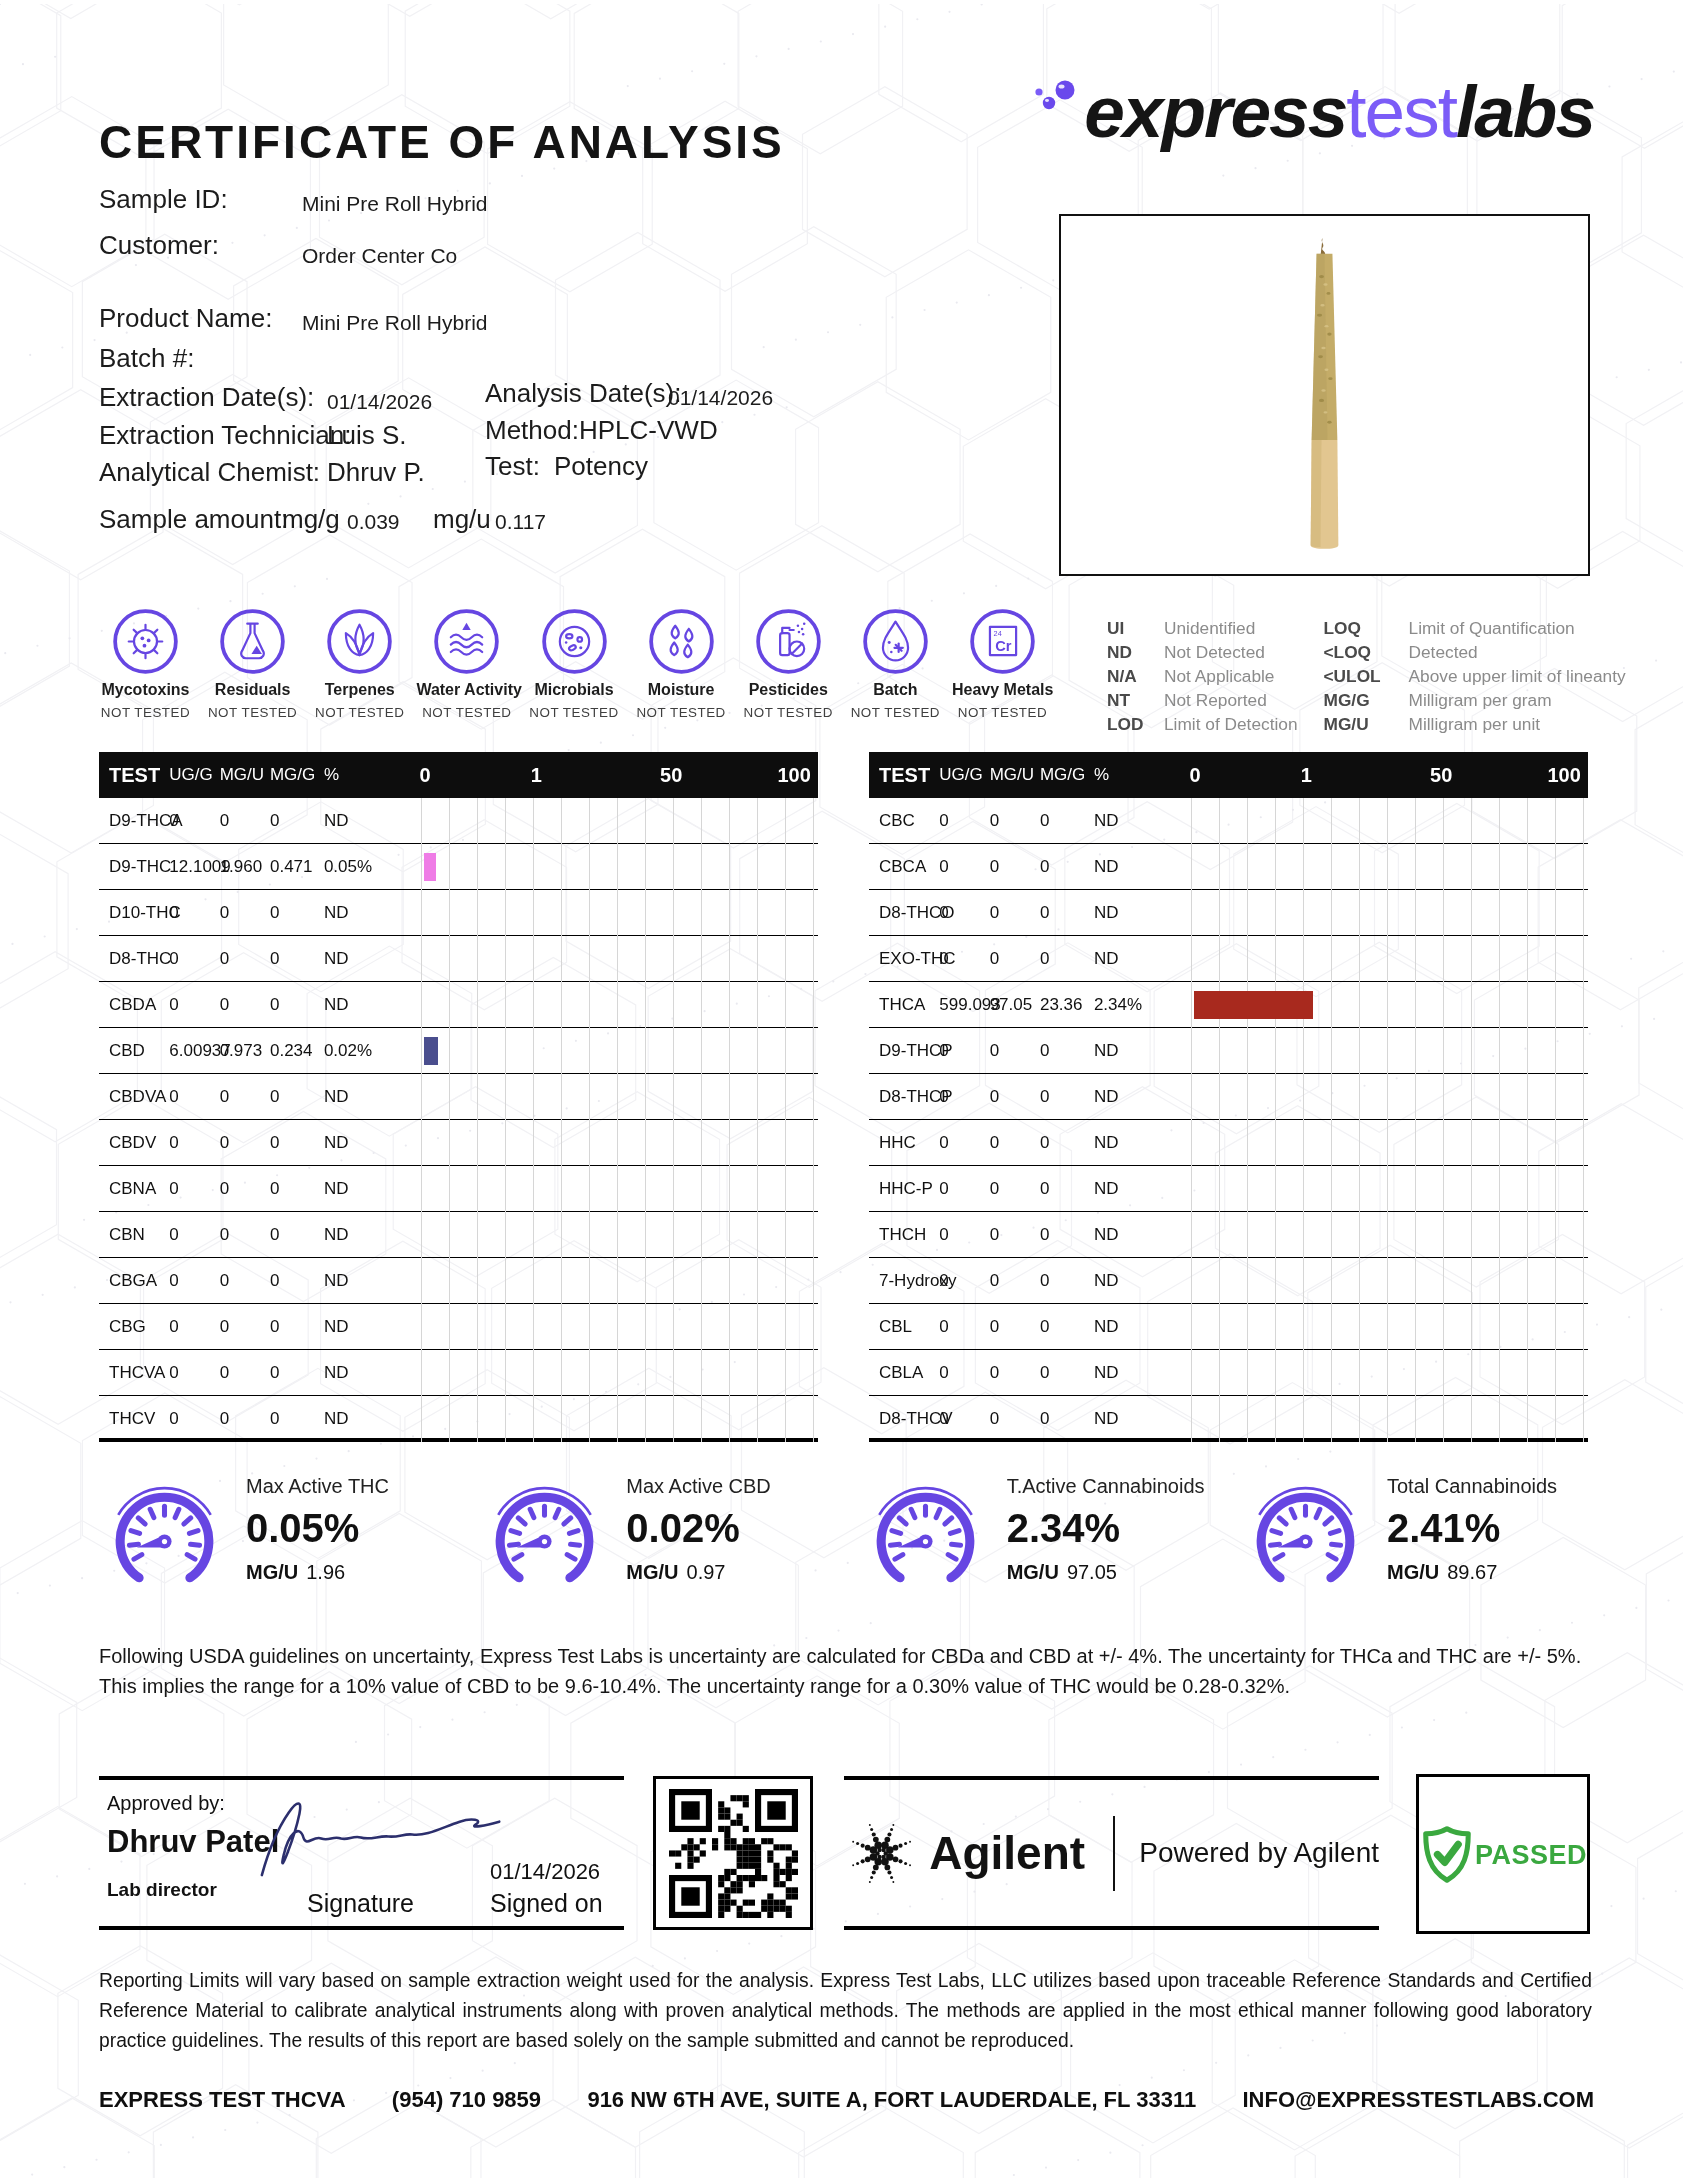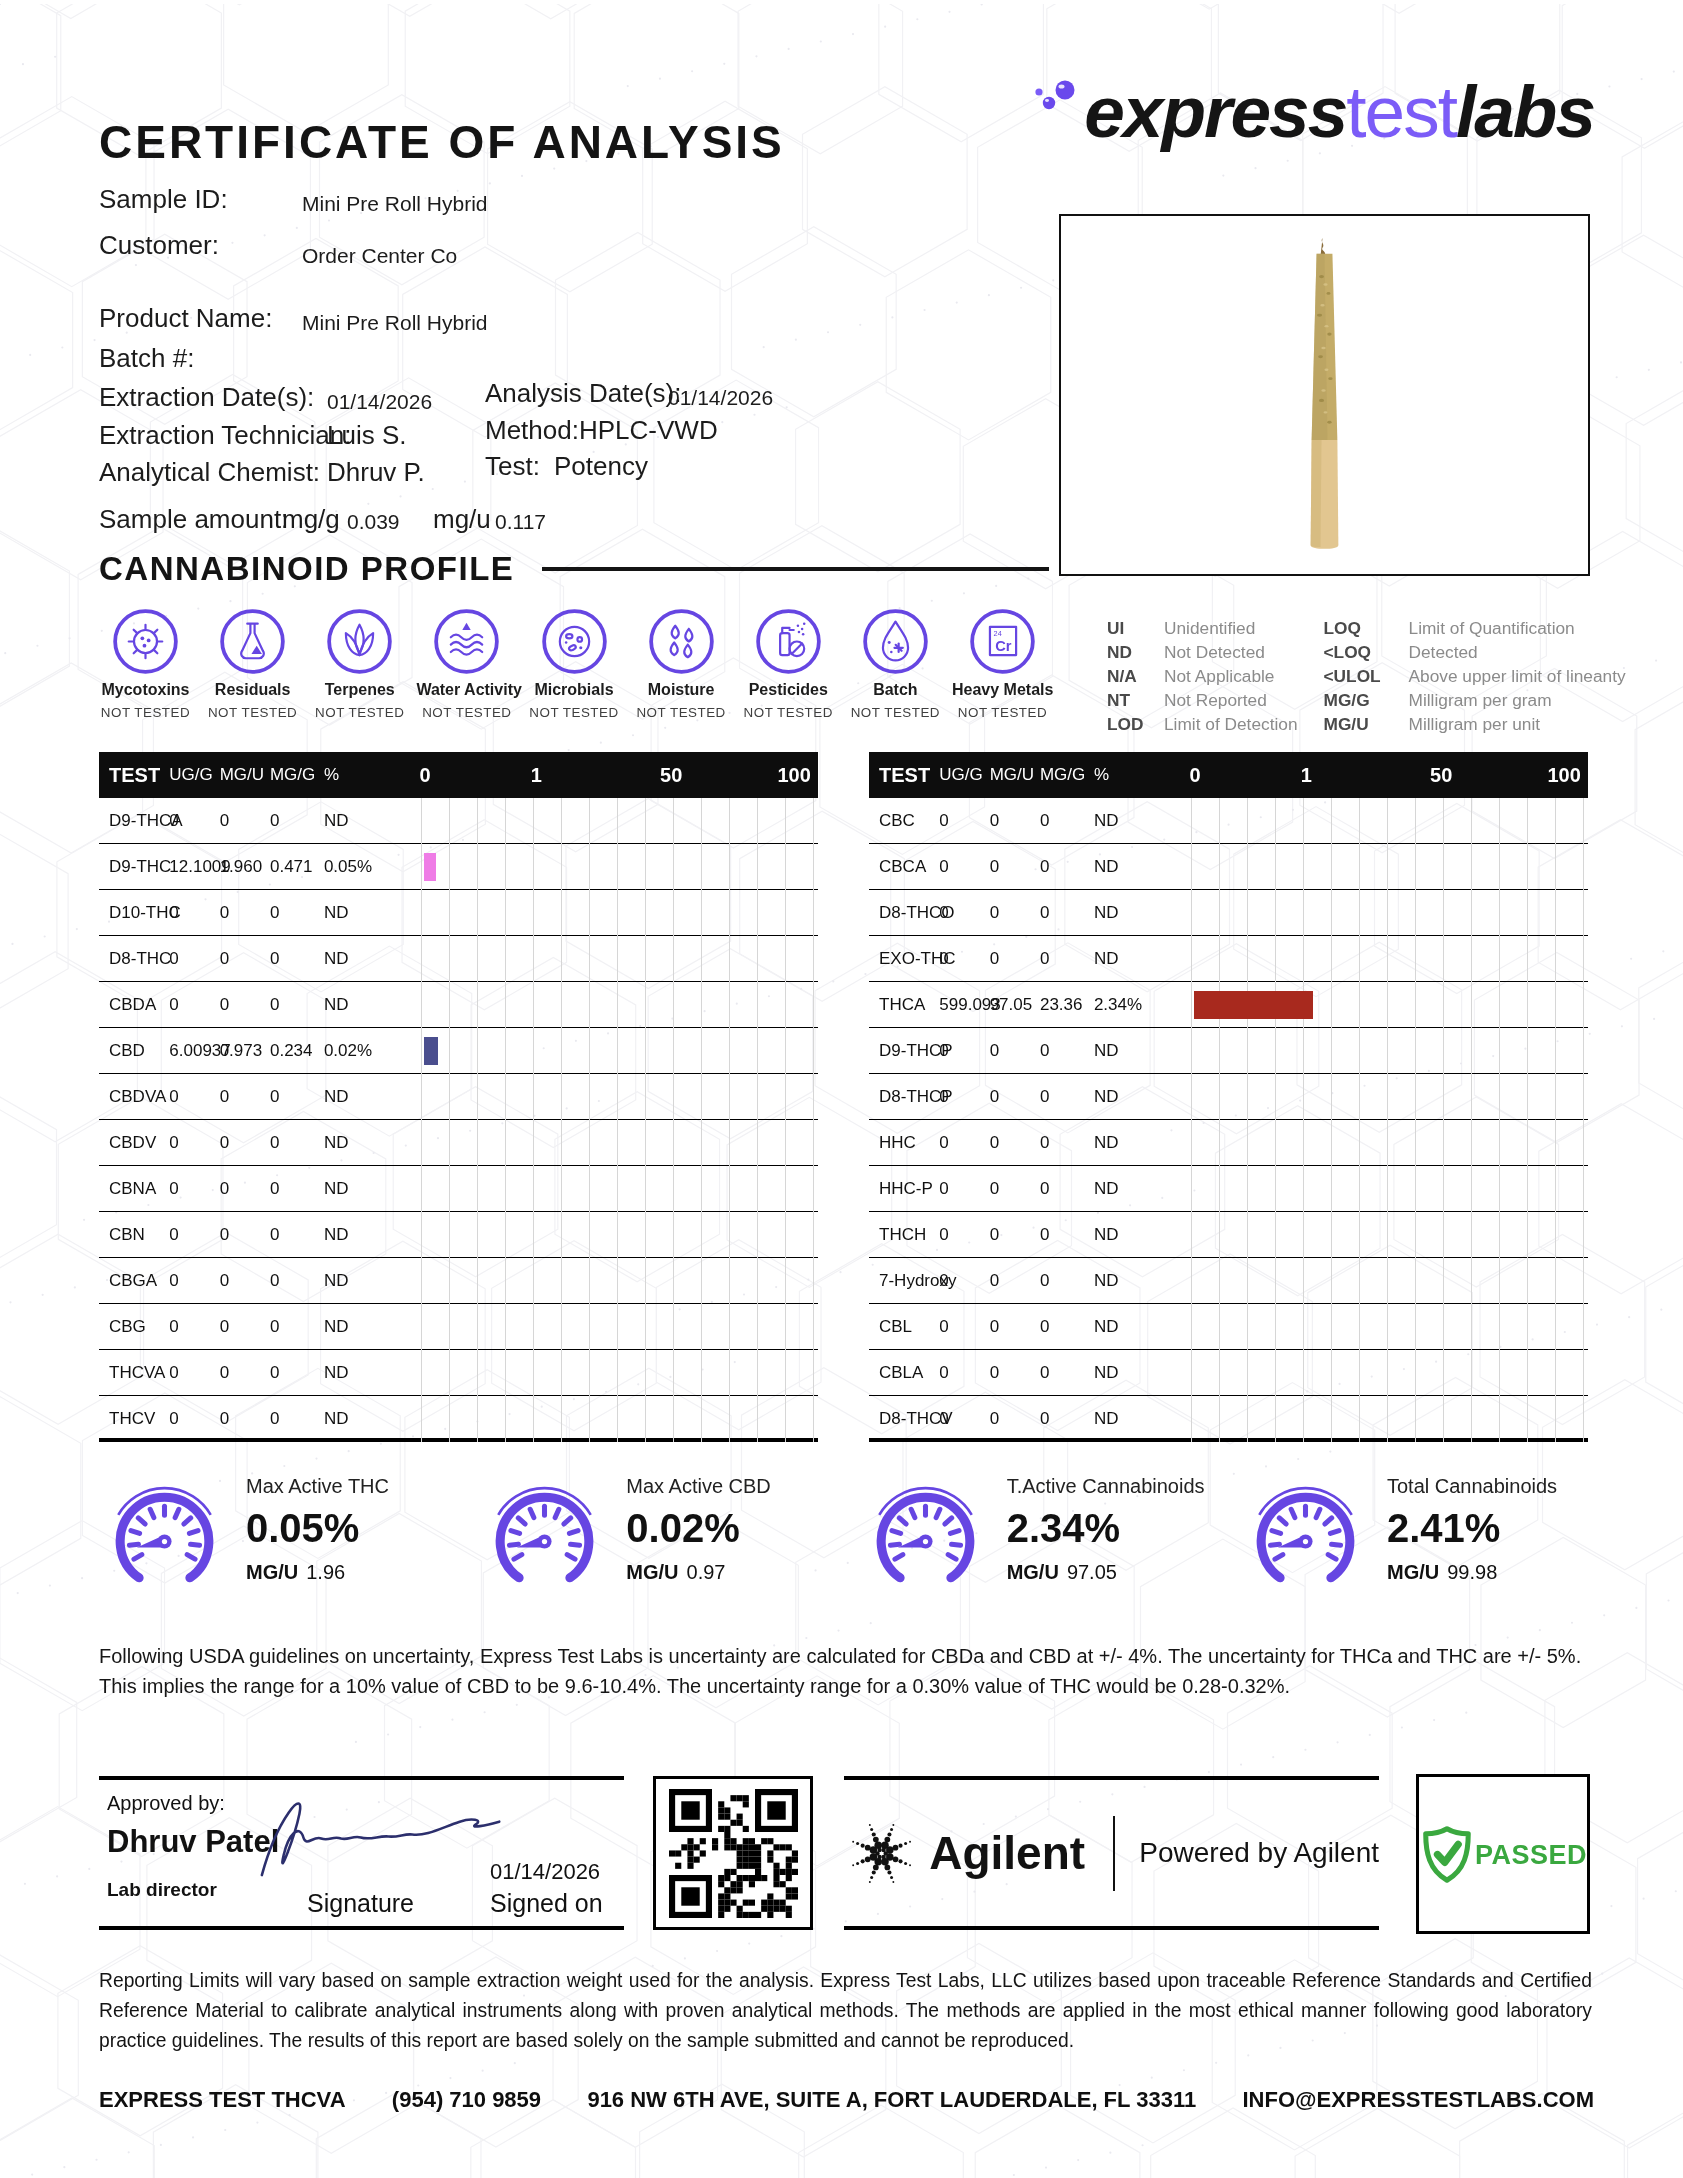--- a/index.html
+++ b/index.html
@@ -776,24 +776,20 @@
   <div class="info-line" style="left:99px;top:453px"><span class="lbl">Analytical Chemist:</span></div>
   <div class="info-line" style="left:327px;top:453px"><span class="lbl">Dhruv P.</span></div>
   <div class="info-line" style="left:485px;top:447px"><span class="lbl">Test:</span></div>
   <div class="info-line" style="left:554px;top:447px"><span class="lbl">Potency</span></div>
   <div class="info-line" style="left:99px;top:500px"><span class="lbl">Sample amount:</span></div>
   <div class="info-line" style="left:282px;top:500px"><span class="lbl">mg/g</span></div>
   <div class="info-line" style="left:347px;top:506px"><span class="val">0.039</span></div>
   <div class="info-line" style="left:433px;top:500px"><span class="lbl">mg/u</span></div>
   <div class="info-line" style="left:495px;top:506px"><span class="val">0.117</span></div>
 
-  <div class="section-head">
-    <h2>CANNABINOID PROFILE</h2>
-    <div class="rule"></div>
-  </div>
 
   <div class="icons-row" id="icons-row">
       <div class="icon-item">
         <svg width="67" height="67" viewBox="0 0 64 64">
           <circle cx="32" cy="32" r="29" fill="none" stroke="#6646e2" stroke-width="3.6"></circle>
           <g stroke="#6646e2" stroke-width="2.1" stroke-linecap="round" stroke-linejoin="round" fill="none">
             <circle cx="32" cy="32" r="11" fill="none"></circle>
             <line x1="43" y1="32" x2="48" y2="32"></line>
             <line x1="39.77817459305202" y1="39.77817459305202" x2="43.31370849898476" y2="43.31370849898476"></line>
             <line x1="32" y1="43" x2="32" y2="48"></line>
@@ -1322,21 +1318,21 @@
           <line x1="98.28697807033038" y1="59.18440519687684" x2="89.727469423674" y2="61.96555814625137" stroke="#6646e2" stroke-width="5" stroke-linecap="round"></line>
           <line x1="99.80826633788956" y1="73.65849621436787" x2="90.8575692795751" y2="72.71774004495899" stroke="#6646e2" stroke-width="5" stroke-linecap="round"></line>
           <line x1="95.31088913245536" y1="87.5" x2="87.51666049839541" y2="83" stroke="#6646e2" stroke-width="5" stroke-linecap="round"></line>
           <polygon points="37.61186717945344,75.82152734289726 66.24747014490656,75.86888560440283 63.75252985509344,64.13111439559717" fill="#6646e2"></polygon>
           <circle cx="65" cy="70" r="7" fill="#6646e2"></circle>
           <circle cx="65" cy="70" r="2.6" fill="#fff"></circle>
         </svg>
         <div class="gtxt">
           <div class="g-title">Total Cannabinoids</div>
           <div class="g-pct">2.41%</div>
-          <div class="g-unit"><b>MG/U</b><span>99.98</span></div>
+          <div class="g-unit"><b>MG/U</b><span>89.67</span></div>
         </div>
       </div>
     </div>
 
   <div class="note">Following USDA guidelines on uncertainty, Express Test Labs is uncertainty are calculated for CBDa and CBD at +/- 4%. The uncertainty for THCa and THC are +/- 5%. This implies the range for a 10% value of CBD to be 9.6-10.4%. The uncertainty range for a 0.30% value of THC would be 0.28-0.32%.</div>
 
   <div class="approve-box">
     <div class="a-label">Approved by:</div>
     <div class="a-name">Dhruv Patel</div>
     <div class="a-role">Lab director</div>

